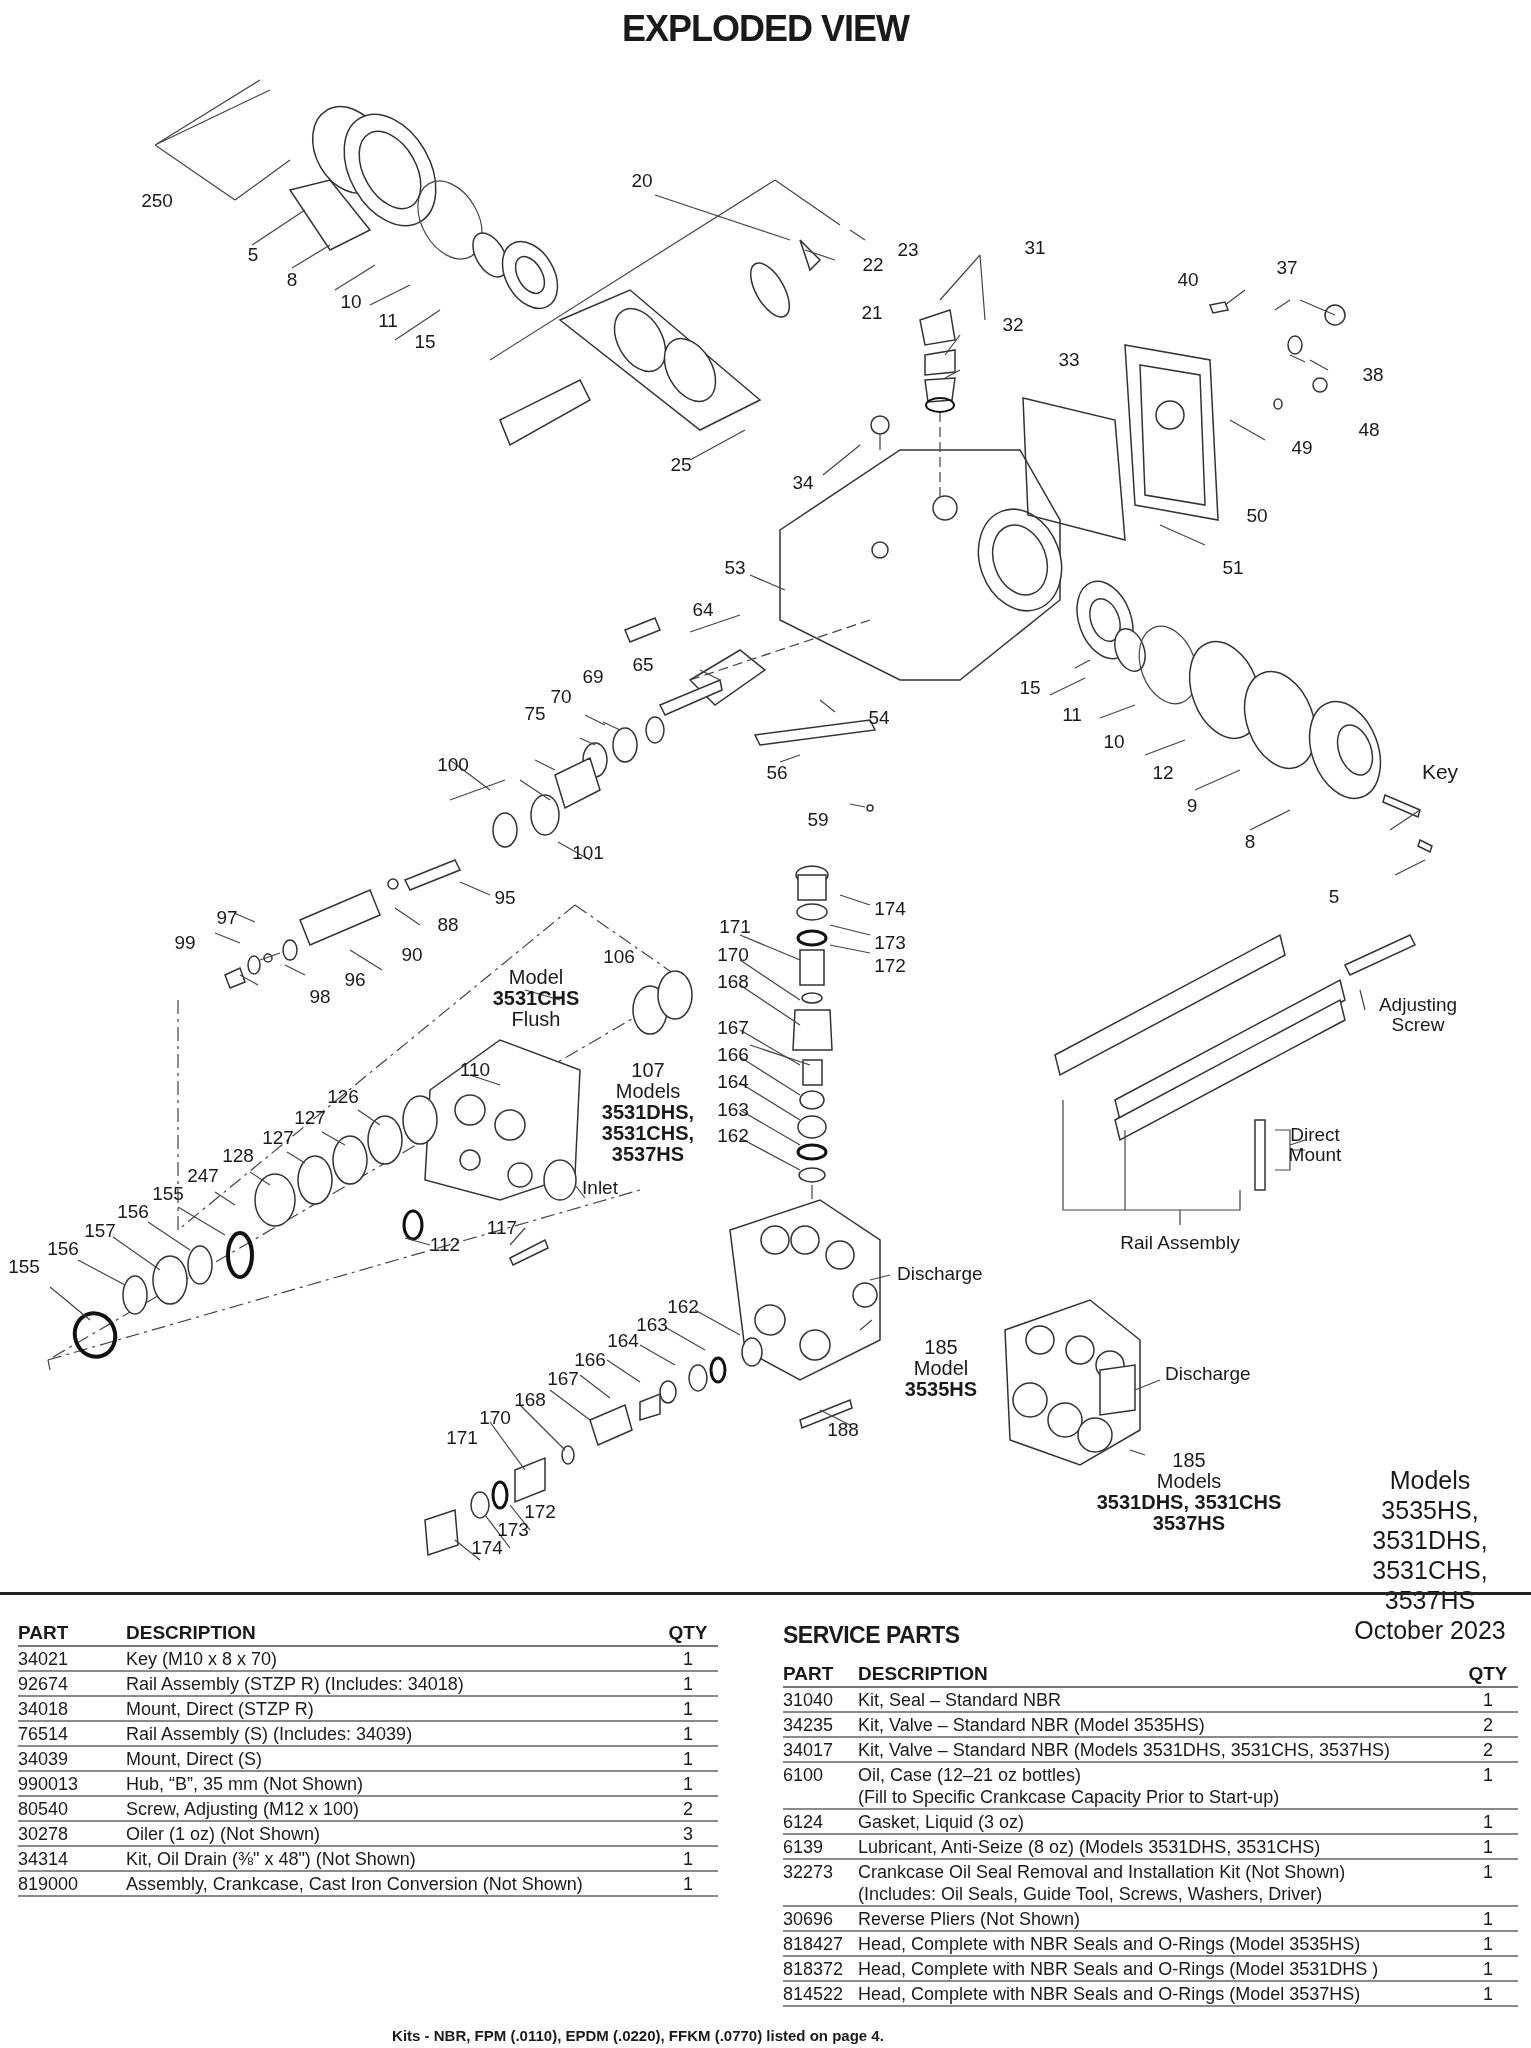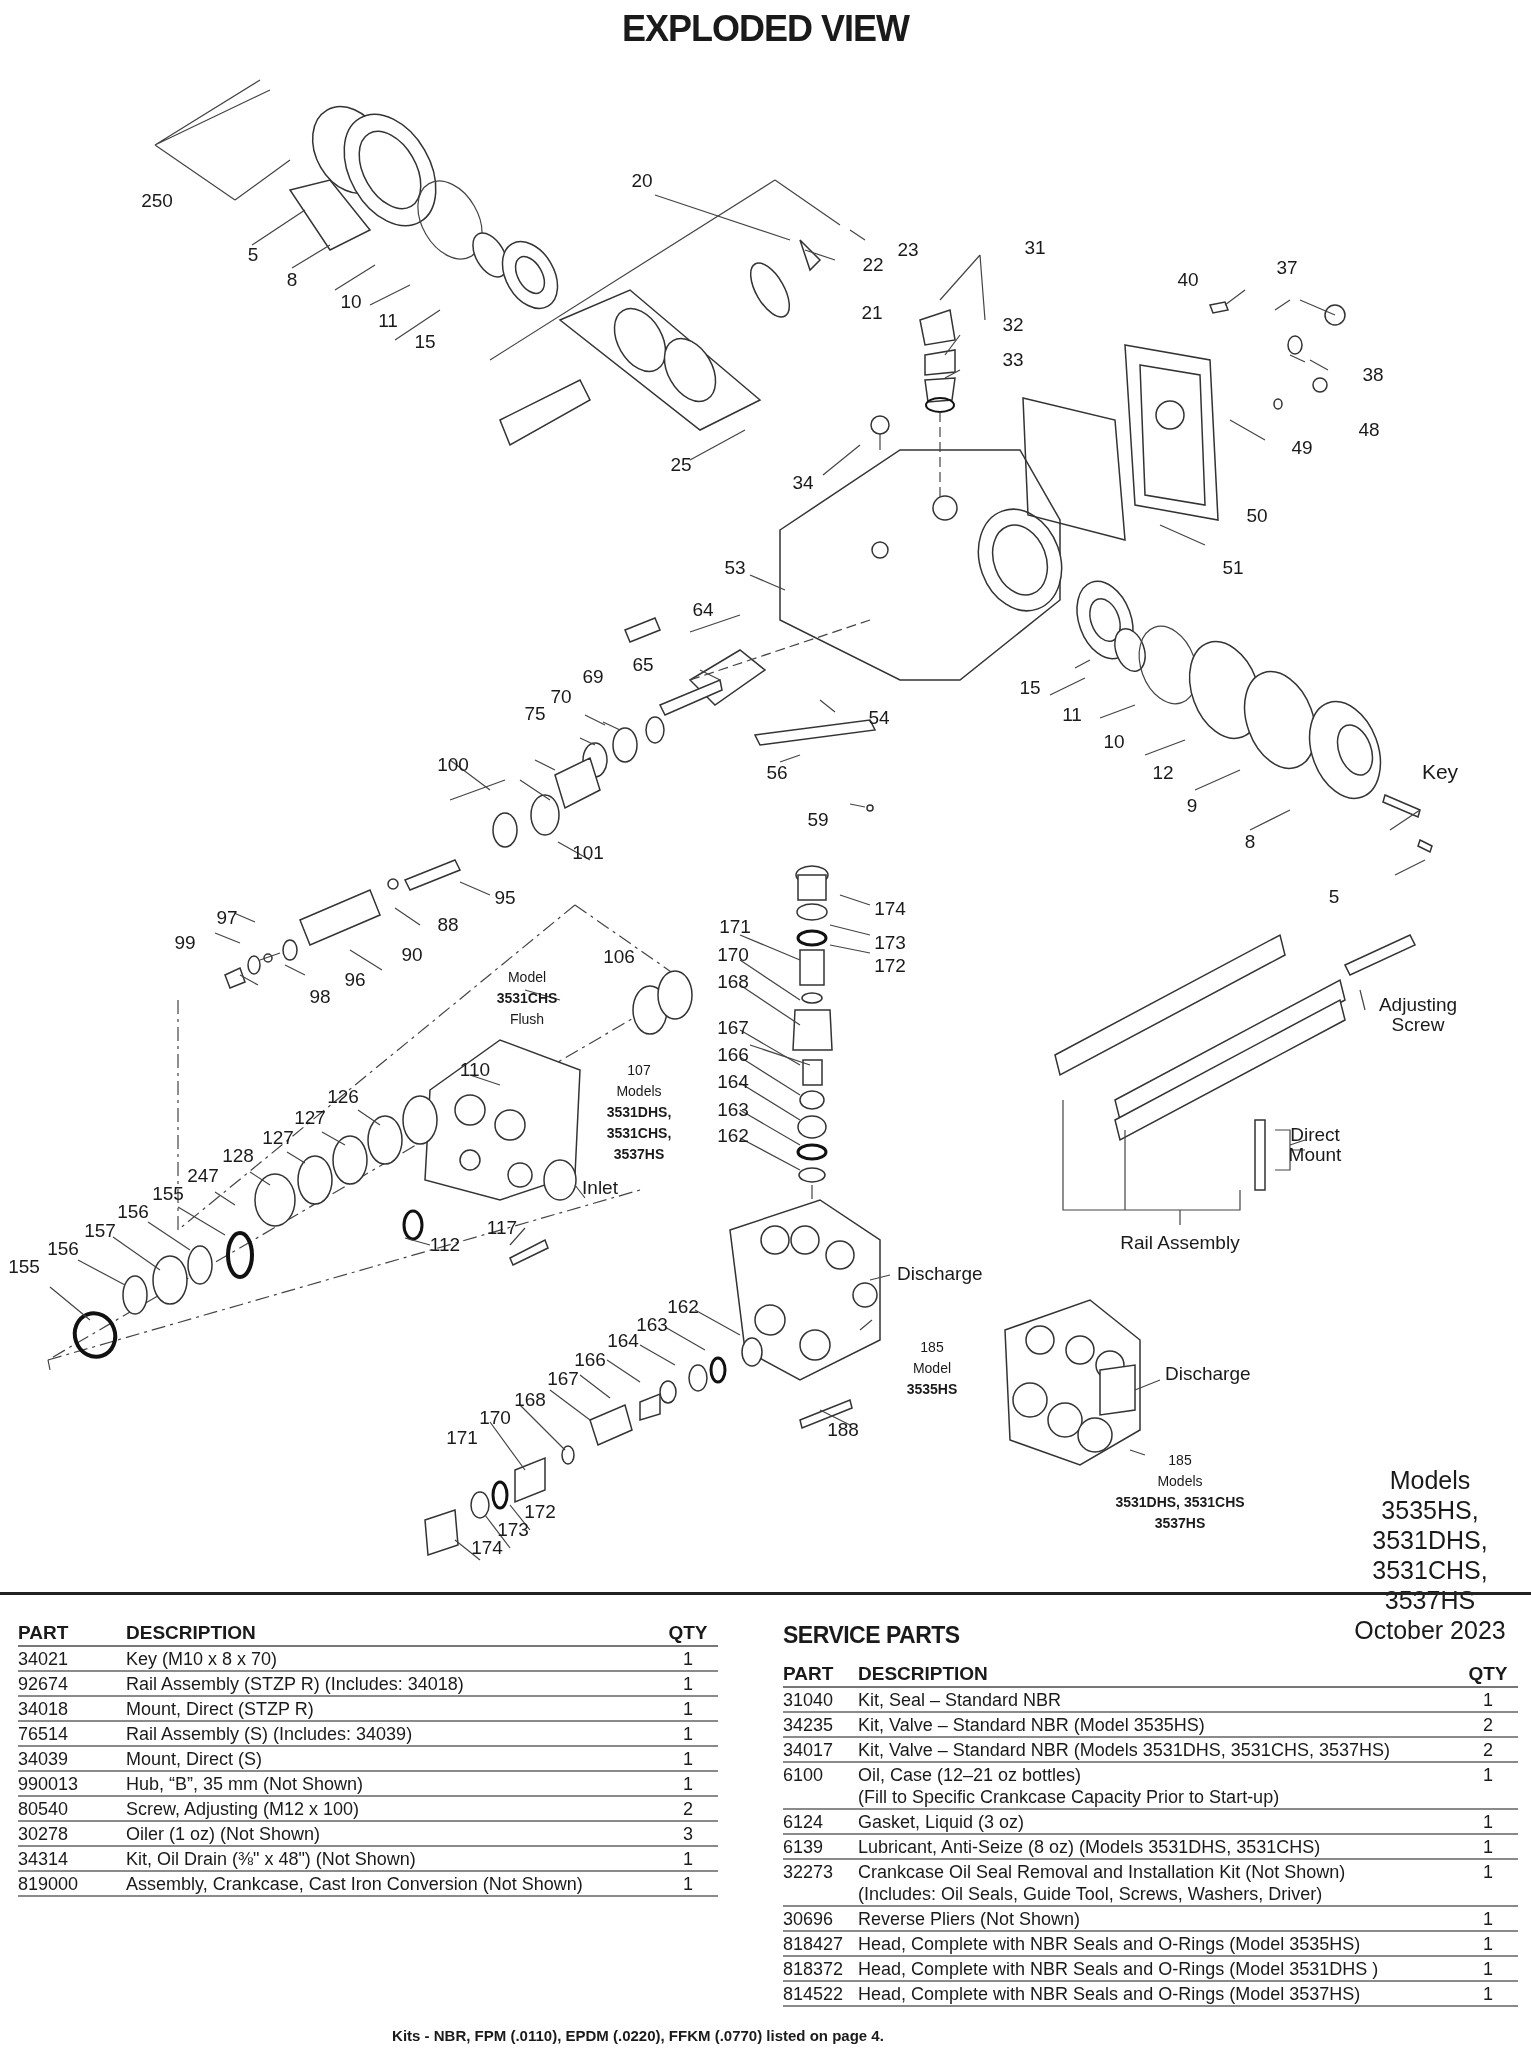--- a/index.html
+++ b/index.html
@@ -1,20 +1,20 @@
 <!DOCTYPE html>
 <html><head>
 <meta charset="utf-8">
 <style>
   html,body{margin:0;padding:0;background:#fff;}
   body{width:1531px;height:2048px;position:relative;overflow:hidden;font-family:"Liberation Sans",sans-serif;color:#1a1a1a;}
   .title{position:absolute;top:8px;left:0;width:1531px;text-align:center;font-weight:bold;font-size:36px;letter-spacing:-1px;}
   .lbl{position:absolute;font-size:19px;line-height:20px;white-space:nowrap;transform:translate(-50%,-50%);}
   .lbl.l{transform:translate(0,-50%);}
-  .note{position:absolute;font-size:14px;line-height:21px;text-align:center;transform:translate(-50%,0);white-space:nowrap;}
+  .note{position:absolute;font-size:20px;line-height:21px;text-align:center;transform:translate(-50%,0);white-space:nowrap;margin-left:9px;}
   .note b{display:block;}
   .models{position:absolute;left:1330px;top:1465px;width:200px;text-align:center;font-size:25px;line-height:30px;}
   .hr-top{position:absolute;left:0;top:1592px;width:1531px;height:3px;background:#222;}
   .tbl{position:absolute;top:1622px;font-size:18px;}
   .tbl h2{margin:0 0 14px 0;font-size:23px;font-weight:bold;letter-spacing:-0.5px;}
   .tbl table{border-collapse:collapse;width:100%;}
   .tbl th{text-align:left;font-size:19px;font-weight:bold;padding:0 0 1px 0;border-bottom:2px solid #777;}
   .tbl td{padding:1px 0 0 0;border-bottom:2px solid #8a8a8a;vertical-align:top;line-height:22px;font-size:18px;}
   .tbl td.qty,.tbl th.qty{text-align:center;width:60px;}
   .tbl td.part{width:75px;margin-left:28px;}
@@ -244,21 +244,21 @@
   <span class="lbl" style="left:351px;top:302px">10</span>
   <span class="lbl" style="left:388px;top:321px">11</span>
   <span class="lbl" style="left:425px;top:342px">15</span>
   <span class="lbl" style="left:642px;top:181px">20</span>
   <span class="lbl" style="left:873px;top:265px">22</span>
   <span class="lbl" style="left:908px;top:250px">23</span>
   <span class="lbl" style="left:872px;top:313px">21</span>
   <span class="lbl" style="left:681px;top:465px">25</span>
   <span class="lbl" style="left:1035px;top:248px">31</span>
   <span class="lbl" style="left:1013px;top:325px">32</span>
-  <span class="lbl" style="left:1013px;top:360px">33</span>
+  <span class="lbl" style="left:1069px;top:360px">33</span>
   <span class="lbl" style="left:803px;top:483px">34</span>
   <span class="lbl" style="left:1188px;top:280px">40</span>
   <span class="lbl" style="left:1287px;top:268px">37</span>
   <span class="lbl" style="left:1373px;top:375px">38</span>
   <span class="lbl" style="left:1369px;top:430px">48</span>
   <span class="lbl" style="left:1302px;top:448px">49</span>
   <span class="lbl" style="left:1257px;top:516px">50</span>
   <span class="lbl" style="left:1233px;top:568px">51</span>
   <span class="lbl" style="left:735px;top:568px">53</span>
   <span class="lbl" style="left:703px;top:610px">64</span>

